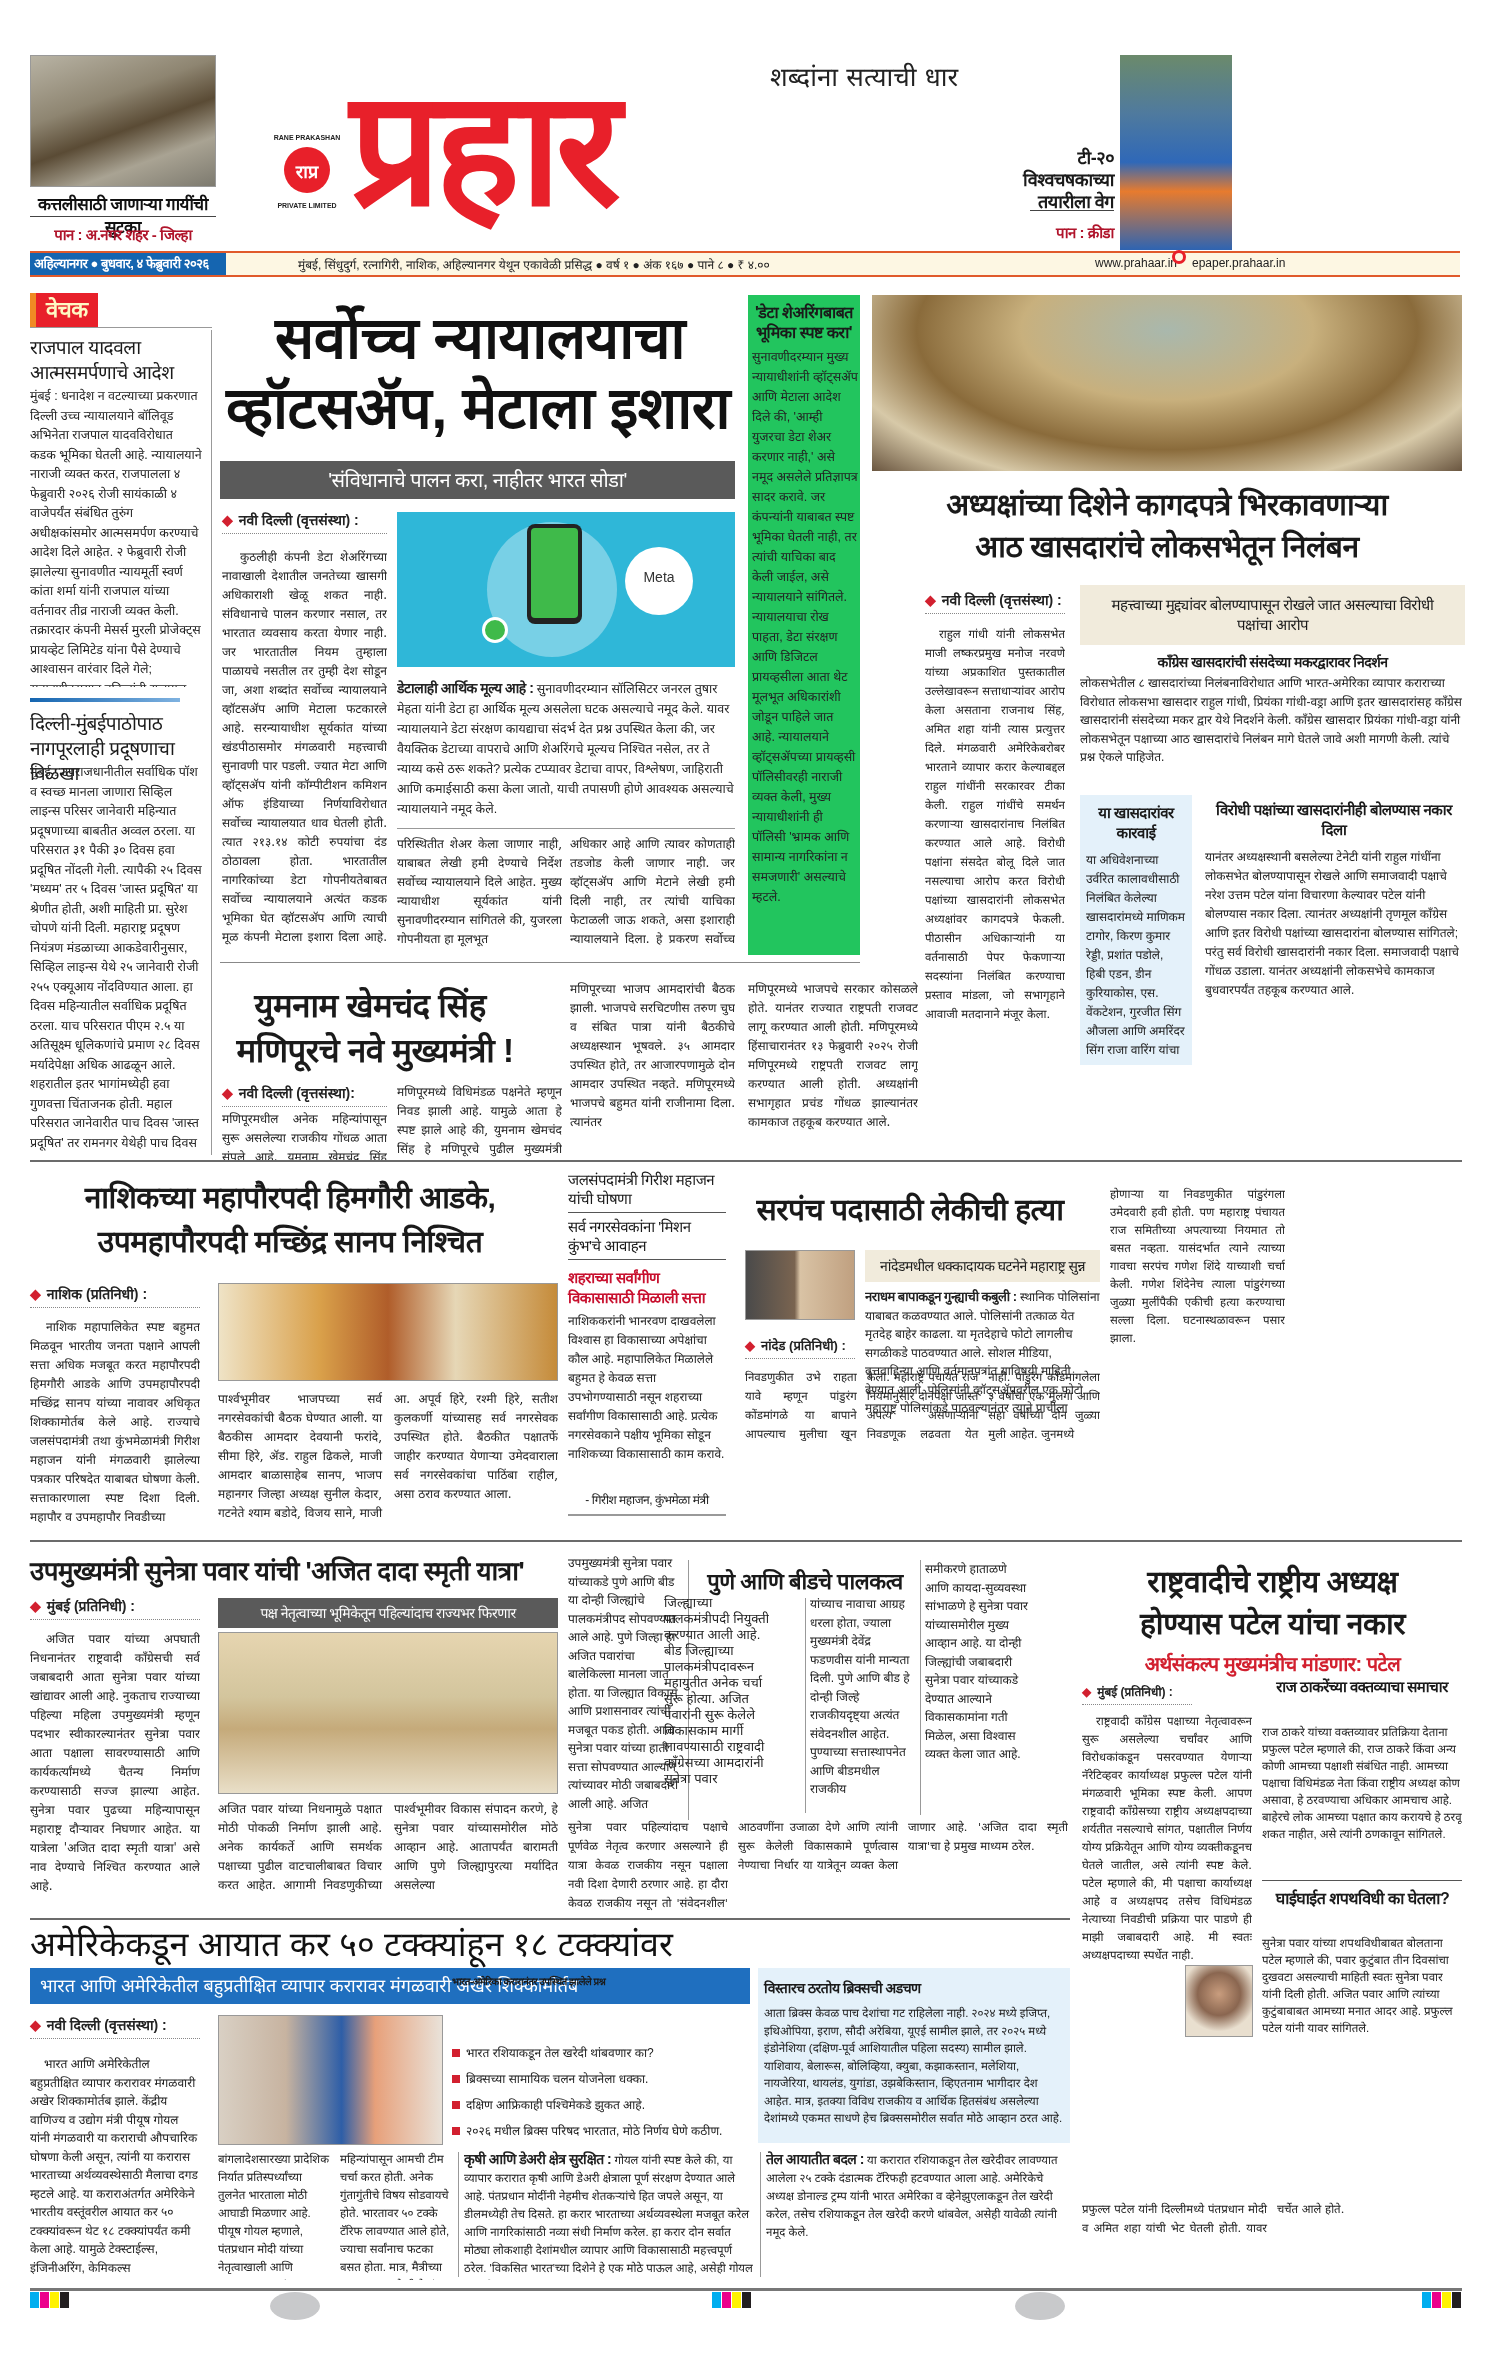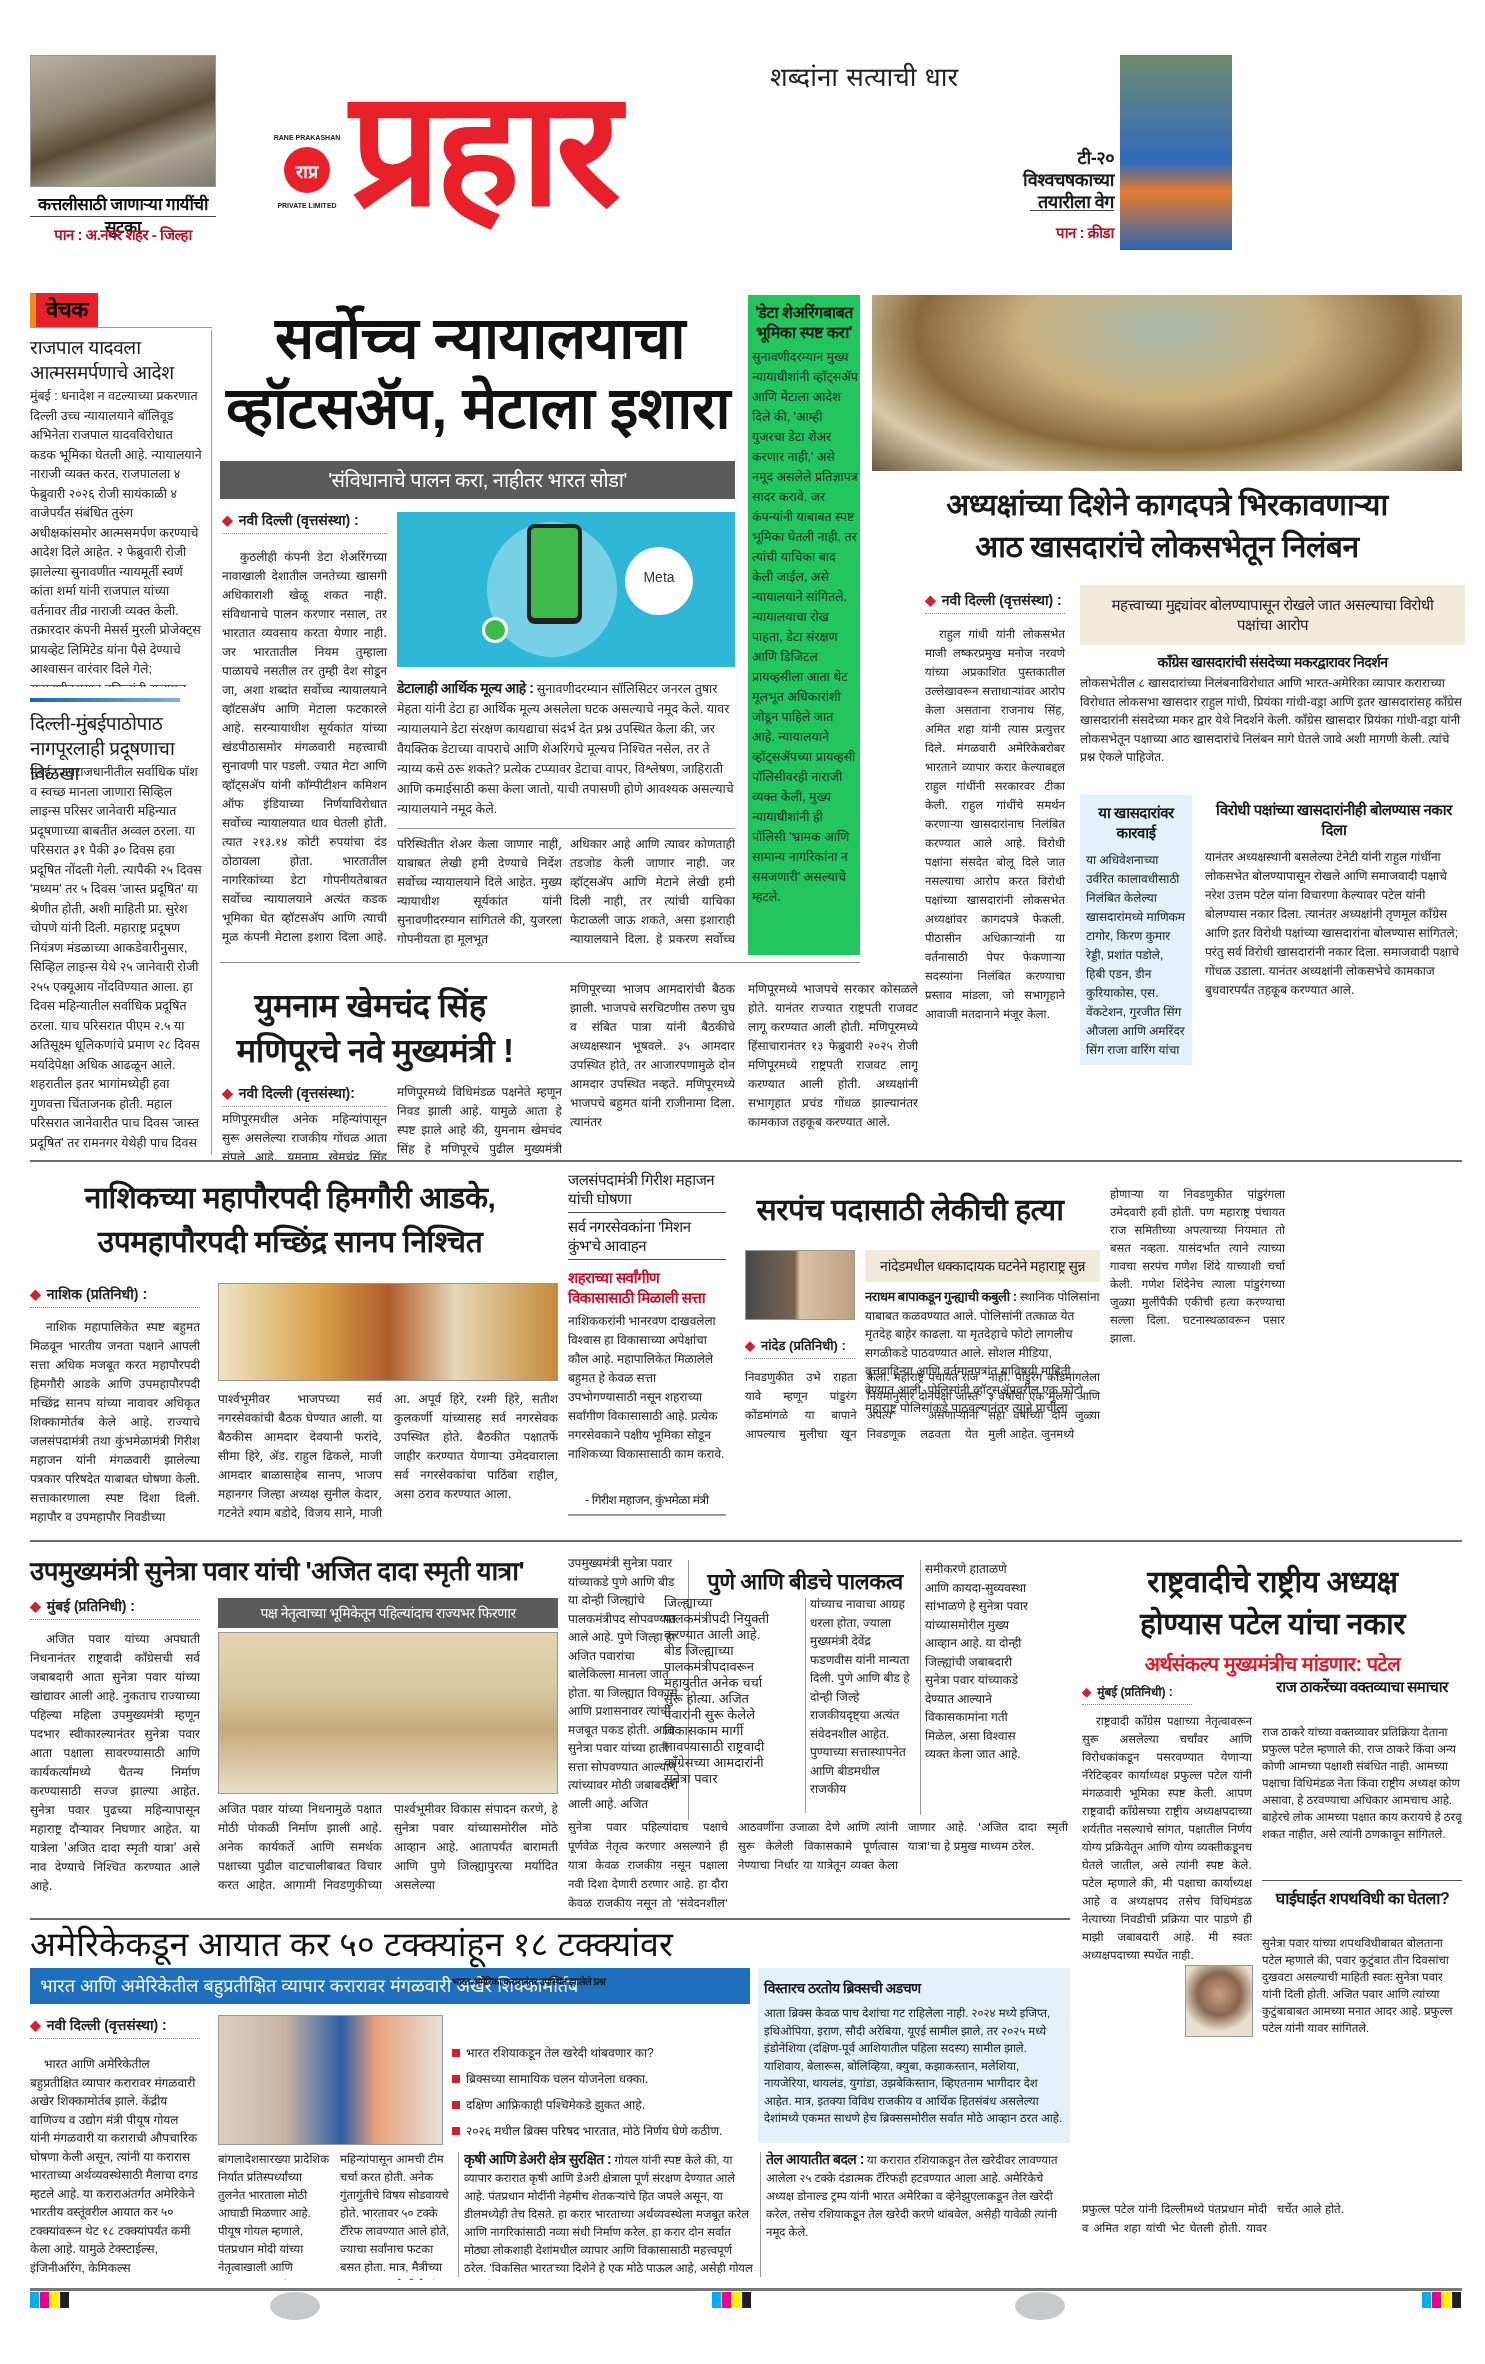--- a/index.html
+++ b/index.html
@@ -37,24 +37,31 @@
   <div class="abs" style="left:770px;top:58px;font-family:'DejaVu Serif',serif;font-size:26px;color:#222;">शब्दांना सत्याची धार</div>
   <div class="abs cond" style="left:350px;top:64px;width:560px;font-size:160px;line-height:170px;color:#e8202a;letter-spacing:-6px;">प्रहार</div>
 
   <div class="abs cond" style="left:1020px;top:145px;width:94px;text-align:right;font-size:18px;">टी-२०</div>
   <div class="abs cond" style="left:1000px;top:167px;width:114px;text-align:right;font-size:18px;">विश्वचषकाच्या</div>
   <div class="abs cond" style="left:1000px;top:189px;width:114px;text-align:right;font-size:18px;">तयारीला वेग</div>
   <div class="abs" style="left:1030px;top:210px;width:84px;height:1px;background:#444;"></div>
   <div class="abs cond" style="left:1020px;top:222px;width:94px;text-align:right;font-size:15px;color:#b0142b;">पान : क्रीडा</div>
   <div class="abs" style="left:1120px;top:55px;width:112px;height:195px;background:linear-gradient(180deg,#6b8a6b 0%,#4f7a9e 30%,#2f68b8 55%,#e77b2e 70%,#2e64b2 100%);"></div>
 
+  <div class="abs" style="left:30px;top:251px;width:1430px;height:26px;background:#fdf7e3;border-top:2px solid #e05a2b;border-bottom:2px solid #e05a2b;">
+    <div class="abs cond" style="left:0;top:0;width:196px;height:22px;background:#1565b0;color:#fff;font-size:13px;line-height:22px;padding-left:4px;">अहिल्यानगर ● बुधवार, ४ फेब्रुवारी २०२६</div>
+    <div class="abs" style="left:268px;top:3px;font-family:'Liberation Sans',sans-serif;font-size:12px;color:#222;">मुंबई, सिंधुदुर्ग, रत्नागिरी, नाशिक, अहिल्यानगर येथून एकावेळी प्रसिद्ध ● वर्ष १ ● अंक १६७ ● पाने ८ ● ₹ ४.००</div>
+    <div class="abs" style="left:1065px;top:3px;font-family:'Liberation Sans',sans-serif;font-size:12px;color:#222;">www.prahaar.in</div>
+    <div class="abs" style="left:1142px;top:-3px;width:14px;height:14px;border:3px solid #e8202a;border-radius:50%;"></div>
+    <div class="abs" style="left:1162px;top:3px;font-family:'Liberation Sans',sans-serif;font-size:12px;color:#222;">epaper.prahaar.in</div>
+  </div>
 </div>
 
 <div class="abs" style="left:30px;top:293px;width:182px;height:862px;">
-  <div class="abs cond" style="left:0;top:0;height:34px;padding:0 10px;background:#e8202a;color:#000000;font-size:22px;line-height:34px;border-left:6px solid #f08a24;">वेचक</div>
+  <div class="abs cond" style="left:0;top:0;height:34px;padding:0 10px;background:#e8202a;color:#fef9c3;font-size:22px;line-height:34px;border-left:6px solid #f08a24;">वेचक</div>
   <div class="abs" style="left:0;top:34px;width:182px;height:1px;background:#999;"></div>
   <div class="abs cond" style="left:0;top:42px;width:172px;font-size:19px;line-height:25px;font-weight:normal;">राजपाल यादवला आत्मसमर्पणाचे आदेश</div>
   <div class="abs sans-t" style="left:0;top:94px;width:172px;height:300px;overflow:hidden;font-size:12.5px;line-height:19.5px;">मुंबई : धनादेश न वटल्याच्या प्रकरणात दिल्ली उच्च न्यायालयाने बॉलिवूड अभिनेता राजपाल यादवविरोधात कडक भूमिका घेतली आहे. न्यायालयाने नाराजी व्यक्त करत, राजपालला ४ फेब्रुवारी २०२६ रोजी सायंकाळी ४ वाजेपर्यंत संबंधित तुरुंग अधीक्षकांसमोर आत्मसमर्पण करण्याचे आदेश दिले आहेत. २ फेब्रुवारी रोजी झालेल्या सुनावणीत न्यायमूर्ती स्वर्ण कांता शर्मा यांनी राजपाल यांच्या वर्तनावर तीव्र नाराजी व्यक्त केली. तक्रारदार कंपनी मेसर्स मुरली प्रोजेक्ट्स प्रायव्हेट लिमिटेड यांना पैसे देण्याचे आश्वासन वारंवार दिले गेले; सुनावणीदरम्यान वकिलांनी राजपाल व्यावसायिक कामात व्यस्त असल्याचे सांगत दिलासा मागितला.</div>
   <div class="abs" style="left:0;top:405px;width:150px;height:4px;background:linear-gradient(90deg,#1565b0,#7fb2e0);"></div>
   <div class="abs cond" style="left:0;top:418px;width:176px;font-size:19px;line-height:25px;font-weight:normal;">दिल्ली-मुंबईपाठोपाठ नागपूरलाही प्रदूषणाचा विळखा</div>
   <div class="abs sans-t" style="left:0;top:470px;width:172px;height:390px;overflow:hidden;font-size:12.5px;line-height:19.5px;">मुंबई : उपराजधानीतील सर्वाधिक पॉश व स्वच्छ मानला जाणारा सिव्हिल लाइन्स परिसर जानेवारी महिन्यात प्रदूषणाच्या बाबतीत अव्वल ठरला. या परिसरात ३१ पैकी ३० दिवस हवा प्रदूषित नोंदली गेली. त्यापैकी २५ दिवस 'मध्यम' तर ५ दिवस 'जास्त प्रदूषित' या श्रेणीत होती, अशी माहिती प्रा. सुरेश चोपणे यांनी दिली. महाराष्ट्र प्रदूषण नियंत्रण मंडळाच्या आकडेवारीनुसार, सिव्हिल लाइन्स येथे २५ जानेवारी रोजी २५५ एक्यूआय नोंदविण्यात आला. हा दिवस महिन्यातील सर्वाधिक प्रदूषित ठरला. याच परिसरात पीएम २.५ या अतिसूक्ष्म धूलिकणांचे प्रमाण २८ दिवस मर्यादेपेक्षा अधिक आढळून आले. शहरातील इतर भागांमध्येही हवा गुणवत्ता चिंताजनक होती. महाल परिसरात जानेवारीत पाच दिवस 'जास्त प्रदूषित' तर रामनगर येथेही पाच दिवस अशीच स्थिती होती. अंबाझरी परिसरात ३ दिवस हवा प्रदूषित नोंदविण्यात आली.</div>
 </div>
 <div class="vr" style="left:211px;top:330px;height:825px;"></div>
 
 <div class="abs cond" style="left:225px;top:305px;width:510px;text-align:center;font-size:58px;line-height:66px;color:#111;">सर्वोच्च न्यायालयाचा</div>

